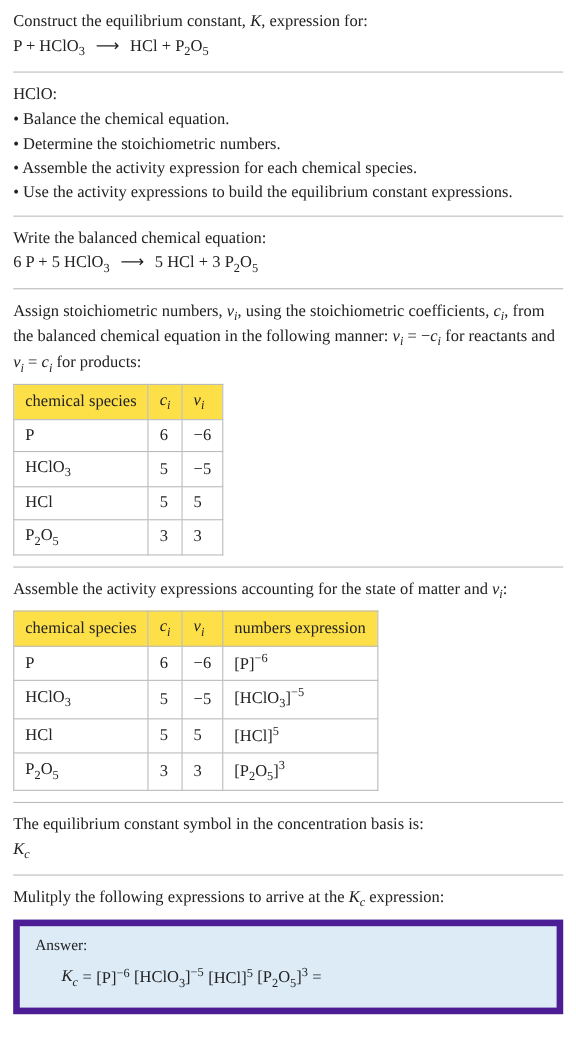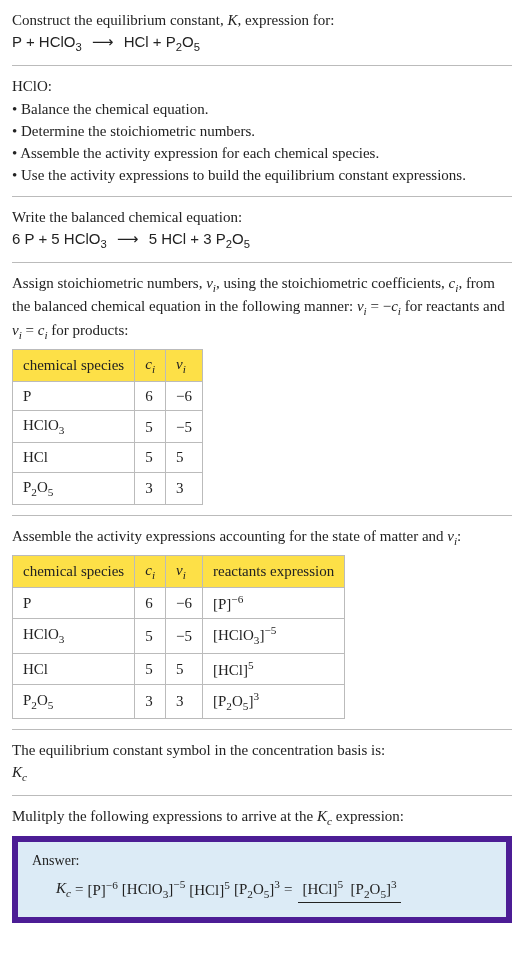--- a/index.html
+++ b/index.html
@@ -12,21 +12,21 @@
     width: 524px;
     box-sizing: border-box;
     line-height: 1.35;
   }
   .hr {
     border: none;
     border-top: 1px solid #bbb;
     margin: 10px 0;
   }
   .eq {
-    font-family: Liberation Sans, sans-serif;
+    font-family: Liberation Serif, serif;
     white-space: nowrap;
   }
   sub { font-size: 0.75em; vertical-align: sub; }
   sup { font-size: 0.75em; vertical-align: super; }
   .italic { font-style: italic; }
   table.data {
     border-collapse: collapse;
     margin: 6px 0 4px 0;
   }
   table.data th, table.data td {
@@ -147,21 +147,21 @@
 <div class="section-text">
   <span>Assemble the activity expressions accounting for the state of matter and </span><span class="italic">ν</span><sub class="italic">i</sub><span>:</span>
 </div>
 
 <table class="data">
   <tbody>
       <tr>
     <th>chemical species</th>
     <th><span class="italic">c</span><sub class="italic">i</sub></th>
     <th><span class="italic">ν</span><sub class="italic">i</sub></th>
-    <th>reactants expression</th>
+    <th>numbers expression</th>
   </tr>
   <tr>
     <td><span>P</span></td>
     <td>6</td>
     <td>−6</td>
     <td class="nowrap"><span>[</span><span>P</span><span>]</span><sup>−6</sup></td>
   </tr>
   <tr>
     <td><span>HClO</span><sub>3</sub></td>
     <td>5</td>
@@ -204,19 +204,15 @@
 
     <span><span>[</span><span>HClO</span><sub>3</sub><span>]</span><sup>−5</sup></span>
 
     <span><span>[</span><span>HCl</span><span>]</span><sup>5</sup></span>
 
     <span><span>[</span><span>P</span><sub>2</sub><span>O</span><sub>5</sub><span>]</span><sup>3</sup></span>
 
     <span> = </span>
 
     <span class="frac">
-      <span class="num">
-        <span>[</span><span>HCl</span><span>]</span><sup>5</sup>
-        &nbsp;<span>[</span><span>P</span><sub>2</sub><span>O</span><sub>5</sub><span>]</span><sup>3</sup>
-      </span>
     </span>
   </div>
 </div>
 
 </body></html>

